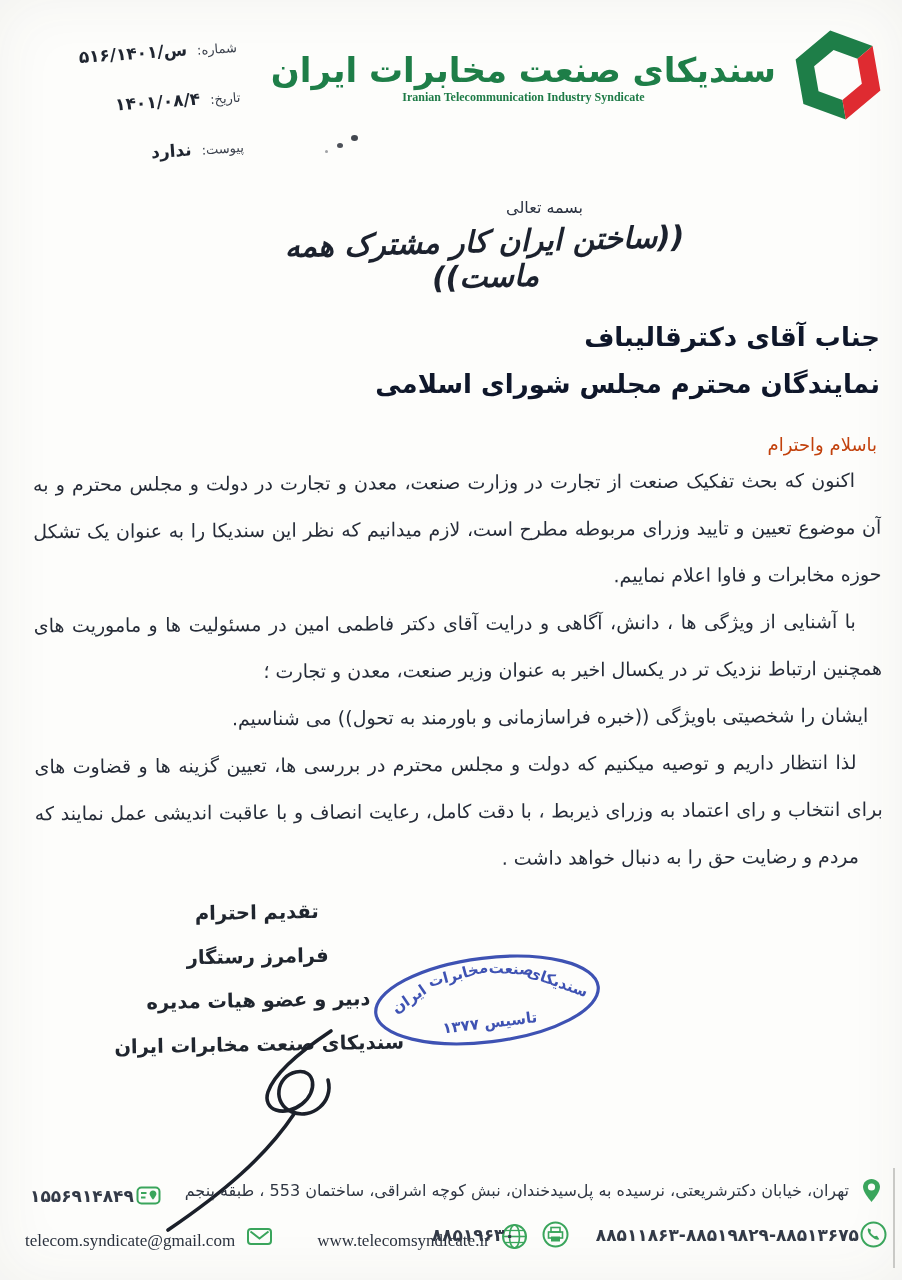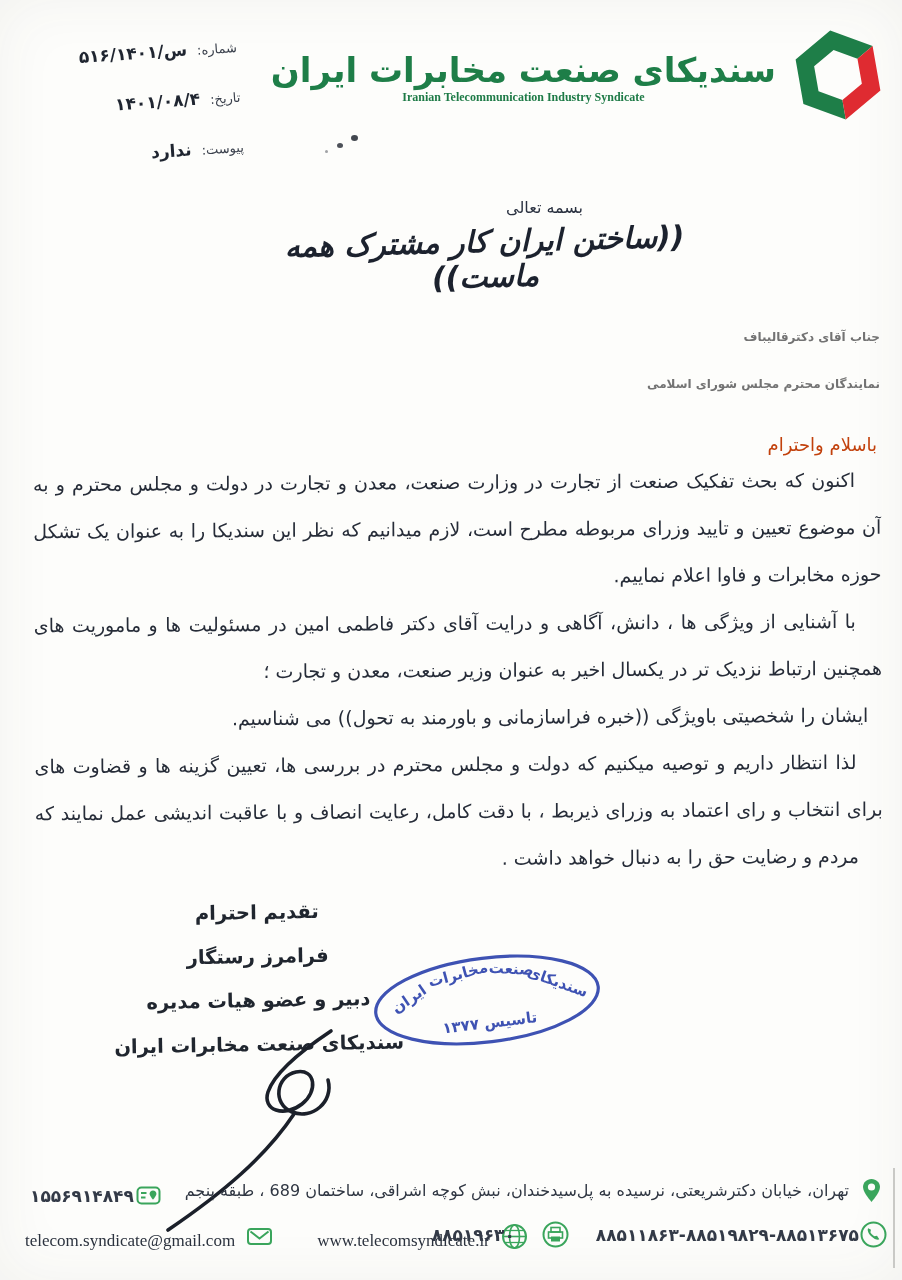--- a/index.html
+++ b/index.html
@@ -22,21 +22,21 @@
     font-family:"Liberation Serif",serif; margin-top:0; white-space:nowrap;}
   .hexlogo{width:116px; height:94px;}
   
   .basmala{position:absolute; top:198px; left:383px; width:200px; text-align:right;
     font-size:16px; color:#2a3140; direction:rtl;}
   .slogan{position:absolute; top:224px; left:260px; width:450px; text-align:center;
     direction:rtl; font-size:30px; font-weight:bold; font-style:italic;
     transform:rotate(-1.5deg); letter-spacing:1px; color:#1c222e;}
   
   .recipient{position:absolute; top:314px; right:22px; text-align:right; direction:rtl;
-    font-weight:bold; font-size:12px; line-height:47px; color:#737373;}
+    font-weight:bold; font-size:26px; line-height:47px; color:#0f172a;}
   .greeting{position:absolute; top:434px; right:25px; direction:rtl; font-size:18px; color:#c2410c;}
   
   .body-text{position:absolute; top:459px; left:34px; right:20px; direction:rtl;
     font-size:19px; line-height:47px; color:#262c38; transform:rotate(-.3deg);}
   .bline{height:47px; white-space:nowrap;}
   .bline.full{white-space:normal; text-align:justify; text-align-last:justify; overflow:hidden;}
   .bline.end{text-align:right;}
   .ind1{padding-right:26px;} .ind2{padding-right:14px;} .ind3{padding-right:24px;}
   
   .sig-block{position:absolute; top:891px; left:88px; width:340px; text-align:center;
@@ -141,21 +141,21 @@
   <svg class="sig-scrawl" viewBox="0 0 218 210">
     <path d="M 205,5 C 175,25 148,48 142,66 C 136,84 158,92 176,78 C 192,66 190,42 170,46 C 150,50 146,78 166,86 C 186,94 208,76 202,54" fill="none" stroke="#1b202a" stroke-width="3.6" stroke-linecap="round"></path>
     <path d="M 168,88 C 140,130 98,166 42,204" fill="none" stroke="#1b202a" stroke-width="3.6" stroke-linecap="round"></path>
   </svg>
 
   <div class="f-address">
     <svg class="ficon" viewBox="0 0 29 29">
       <path d="M14.5,3 C9.6,3 6,6.7 6,11.1 C6,16.6 14.5,26 14.5,26 C14.5,26 23,16.6 23,11.1 C23,6.7 19.4,3 14.5,3 Z" fill="#3aa55c"></path>
       <circle cx="14.5" cy="11" r="3.6" fill="#fdfdfb"></circle>
     </svg>
-    <span class="footer-text">تهران، خیابان دکترشریعتی، نرسیده به پل‌سیدخندان، نبش کوچه اشراقی، ساختمان 689 ، طبقه پنجم</span>
+    <span class="footer-text">تهران، خیابان دکترشریعتی، نرسیده به پل‌سیدخندان، نبش کوچه اشراقی، ساختمان 553 ، طبقه پنجم</span>
   </div>
   <div class="f-postal">
     <span class="f-num" dir="ltr">۱۵۵۶۹۱۴۸۴۹</span>
     <svg class="ficon" viewBox="0 0 29 29">
       <rect x="3.5" y="6.5" width="22" height="16" rx="4" fill="none" stroke="#3aa55c" stroke-width="2"></rect>
       <path d="M19,9.5 c-2,0 -3.4,1.5 -3.4,3.3 c0,2.2 3.4,6 3.4,6 c0,0 3.4,-3.8 3.4,-6 C22.4,11 21,9.5 19,9.5 Z" fill="#3aa55c"></path>
       <line x1="7" y1="12" x2="12.5" y2="12" stroke="#3aa55c" stroke-width="2"></line>
       <line x1="7" y1="16.5" x2="11.5" y2="16.5" stroke="#3aa55c" stroke-width="2"></line>
     </svg>
   </div>

